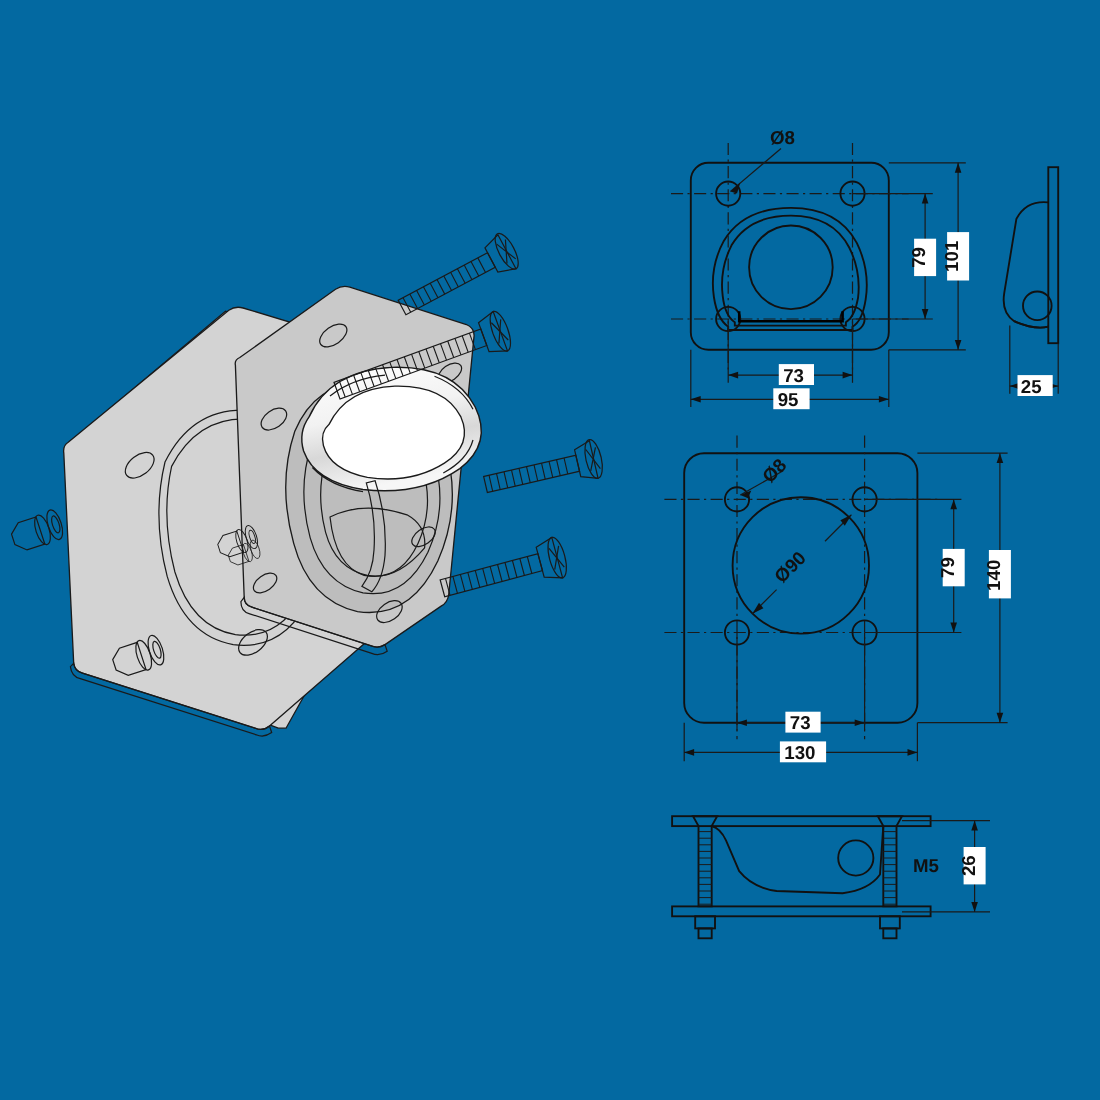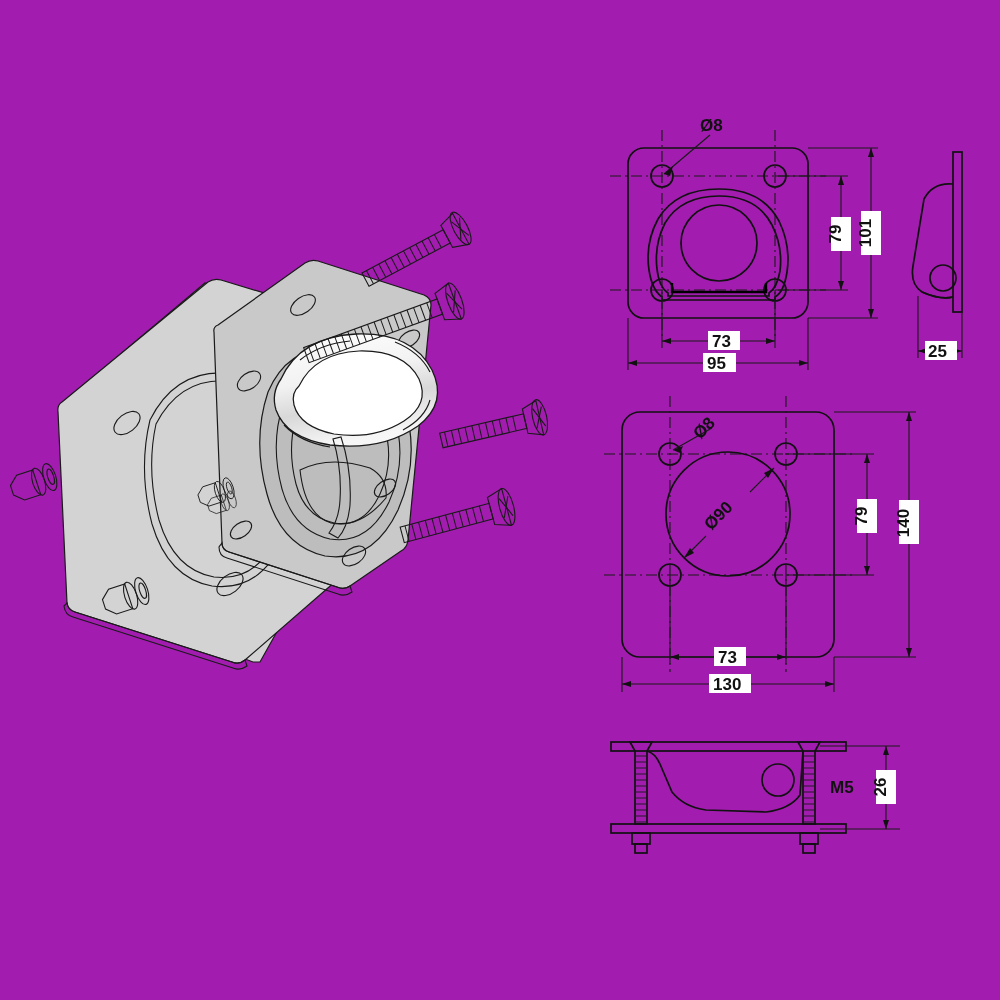--- a/index.html
+++ b/index.html
@@ -11,21 +11,21 @@
     width: 1000px;
     height: 1000px;
     font-family: "Liberation Sans", sans-serif;
     overflow: hidden;
     position: relative;
   }
   #sheet {
     position: relative;
     width: 1000px;
     height: 1000px;
-    background: #a21caf;
+    background: #0369a1;
   }
   svg.layer {
     position: absolute;
     left: 0;
     top: 0;
     width: 1000px;
     height: 1000px;
   }
   .dim-text {
     font-family: "Liberation Sans", sans-serif;

